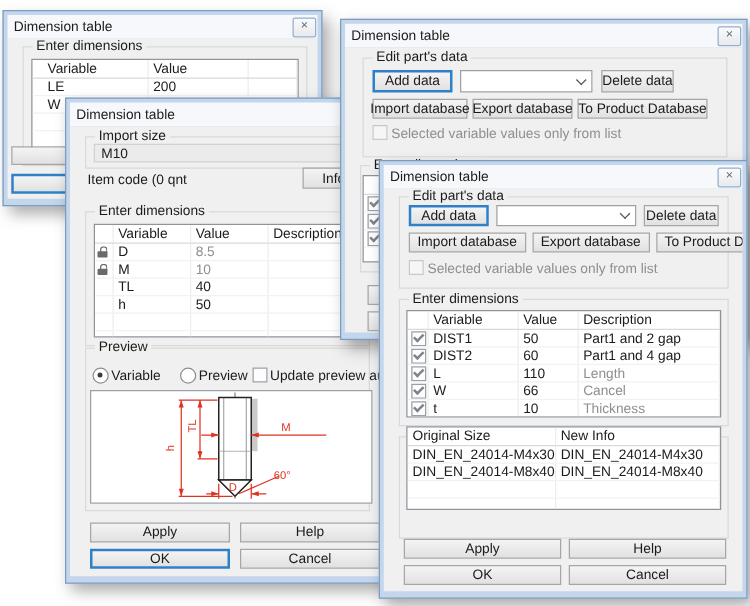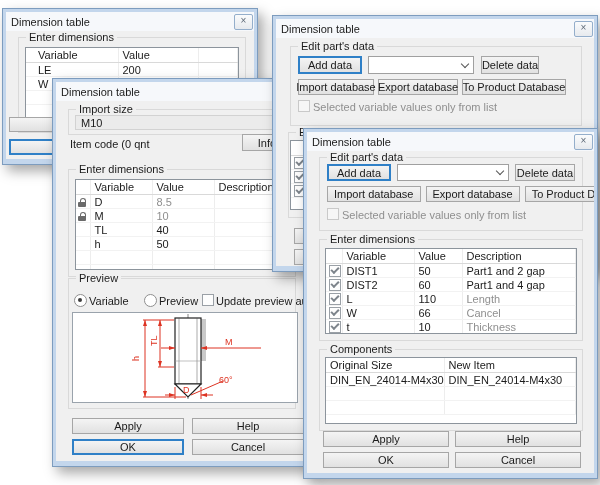--- a/index.html
+++ b/index.html
@@ -417,36 +417,40 @@
                 <td></td>
                 <td></td>
               </tr>
         </tbody>
           </table>
       </div>
 
       <div class="grp" style="left:12px;top:198px;width:264px;height:82px;">
         <span class="lbl">Components</span>
       </div>
-      <div class="lv" style="left:18px;top:206px;width:252px;height:67px;">
+      <div class="lv" style="left:18px;top:190px;width:252px;height:67px;">
         <table>
           <colgroup>
               <col style="width:118px">
               <col>
             </colgroup>
           <tbody>
               <tr>
             <th>Original Size</th>
-            <th>New Item</th>
+            <th>New Info</th>
           </tr>
           <tr>
             <td>DIN_EN_24014-M4x30</td>
             <td>DIN_EN_24014-M4x30</td>
           </tr>
           <tr>
+            <td>DIN_EN_24014-M8x40</td>
+            <td>DIN_EN_24014-M8x40</td>
+          </tr>
+          <tr>
                 <td></td>
                 <td></td>
               </tr>
           <tr>
                 <td></td>
                 <td></td>
               </tr>
         </tbody>
           </table>
       </div>

